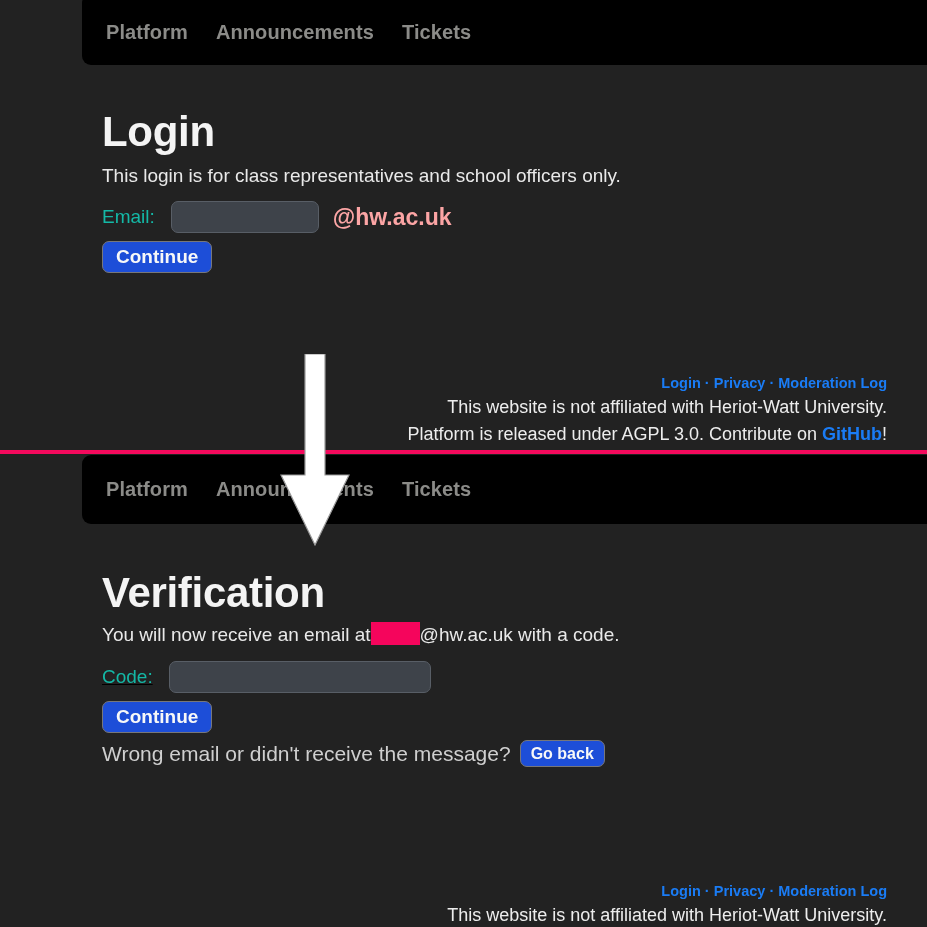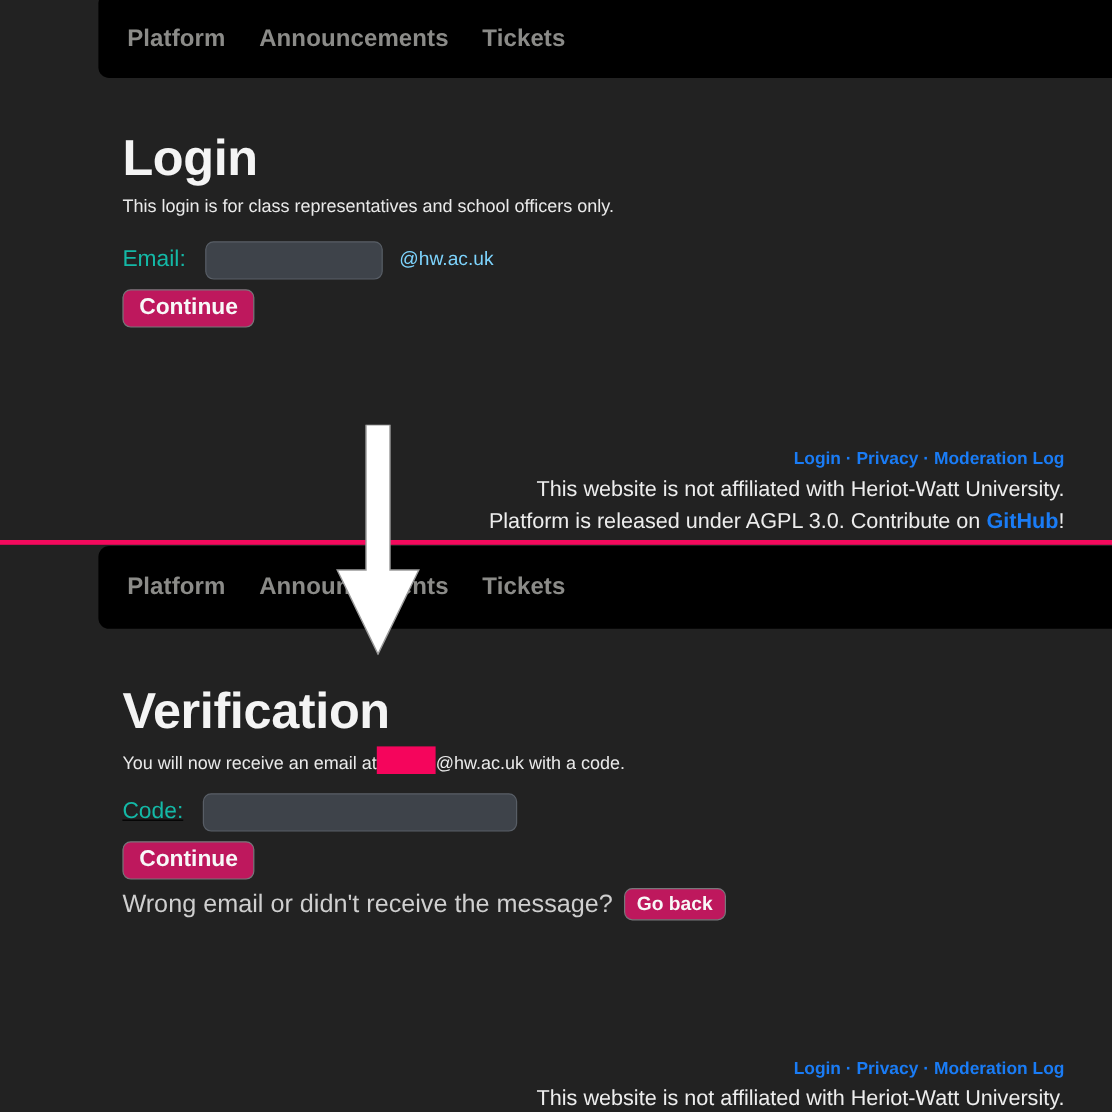--- a/index.html
+++ b/index.html
@@ -74,21 +74,21 @@
     margin: 0;
     color: #f4f4f4;
     font-size: 42px;
     font-weight: bold;
     letter-spacing: -0.3px;
     line-height: 1.05;
   }
   .lede {
     margin: 0;
     color: #e9e9e9;
-    font-size: 15px;
+    font-size: 19px;
     line-height: 1.35;
     white-space: nowrap;
   }
 
   .field-row {
     display: flex;
     align-items: center;
     gap: 0;
   }
   .field-label {
@@ -103,31 +103,32 @@
     height: 32px;
     color: #f0f0f0;
     font-family: "Liberation Sans", sans-serif;
     font-size: 15px;
     padding: 0 8px;
     outline: none;
   }
   .input-email { width: 148px; margin-left: 16px; }
   .input-code  { width: 262px; margin-left: 16px; }
   .suffix {
-    color: #7dd3fc;
-    font-size: 16px;
+    color: #fca5a5;
+    font-size: 23px;
     margin-left: 14px;
     white-space: nowrap;
+    font-weight: bold;
   }
 
   .btn {
     display: inline-flex;
     align-items: center;
     justify-content: center;
-    background: #be185d;
+    background: #1d4ed8;
     border: 1px solid #77777a;
     border-radius: 7px;
     color: #f8f8f8;
     font-family: "Liberation Sans", sans-serif;
     font-weight: bold;
     cursor: pointer;
   }
   .btn-continue { height: 32px; padding: 0 13px; font-size: 19px; }
   .btn-goback   { height: 27px; padding: 12px 10px; font-size: 16px; }
 

